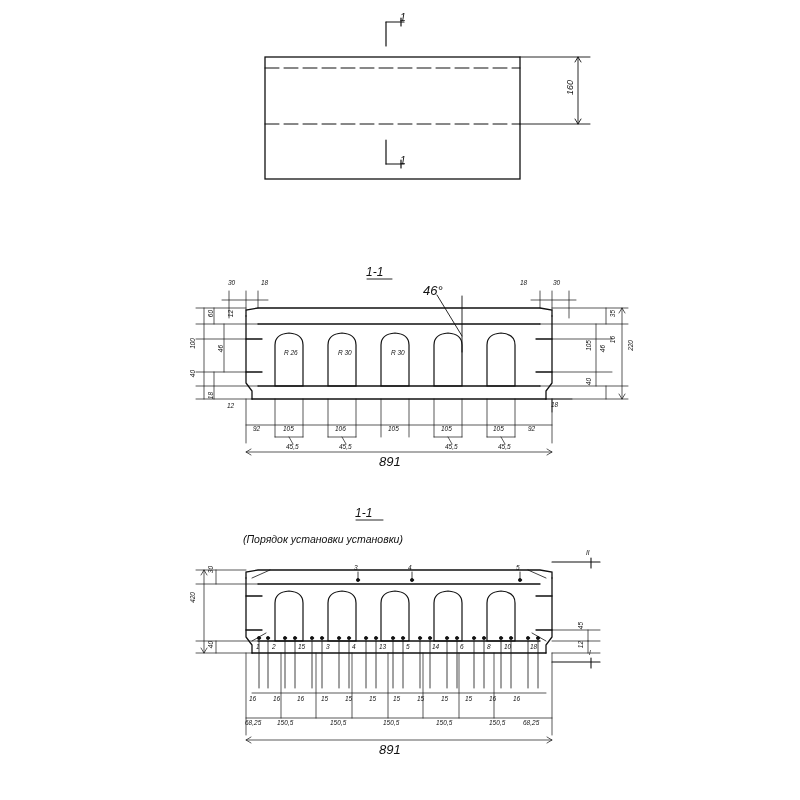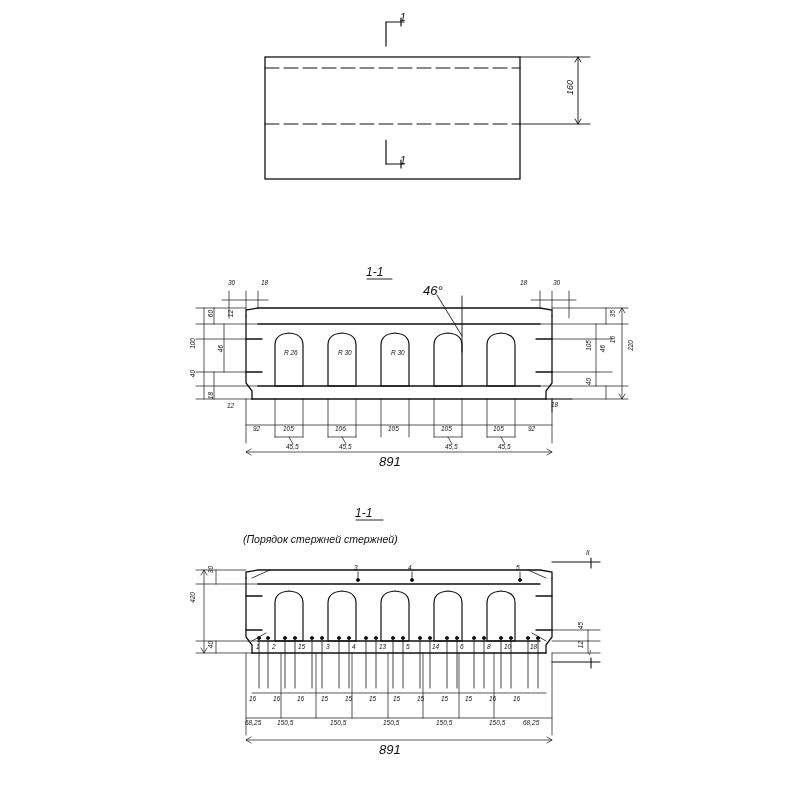--- a/index.html
+++ b/index.html
@@ -345,21 +345,21 @@
 
 <div class="lbl xs" style="left:286px;top:444px;">45,5</div>
 <div class="lbl xs" style="left:339px;top:444px;">45,5</div>
 <div class="lbl xs" style="left:445px;top:444px;">45,5</div>
 <div class="lbl xs" style="left:498px;top:444px;">45,5</div>
 
 <div class="lbl xs" style="left:551px;top:402px;">18</div>
 <div class="lbl sm" style="left:379px;top:455px;">891</div>
 
 <div class="lbl big" style="left:355px;top:507px;">1-1</div>
-<div class="lbl mid" style="left:243px;top:534px;">(Порядок  стержней  стержней)</div>
+<div class="lbl mid" style="left:243px;top:534px;">(Порядок  установки  установки)</div>
 
 <div class="lbl xs" style="left:586px;top:550px;">II</div>
 <div class="lbl xs" style="left:589px;top:650px;">I</div>
 
 <div class="lbl xs vert" style="left:208px;top:566px;">30</div>
 <div class="lbl xs vert" style="left:190px;top:592px;">420</div>
 <div class="lbl xs vert" style="left:208px;top:641px;">40</div>
 <div class="lbl xs vert" style="left:578px;top:622px;">45</div>
 <div class="lbl xs vert" style="left:578px;top:641px;">12</div>
 

